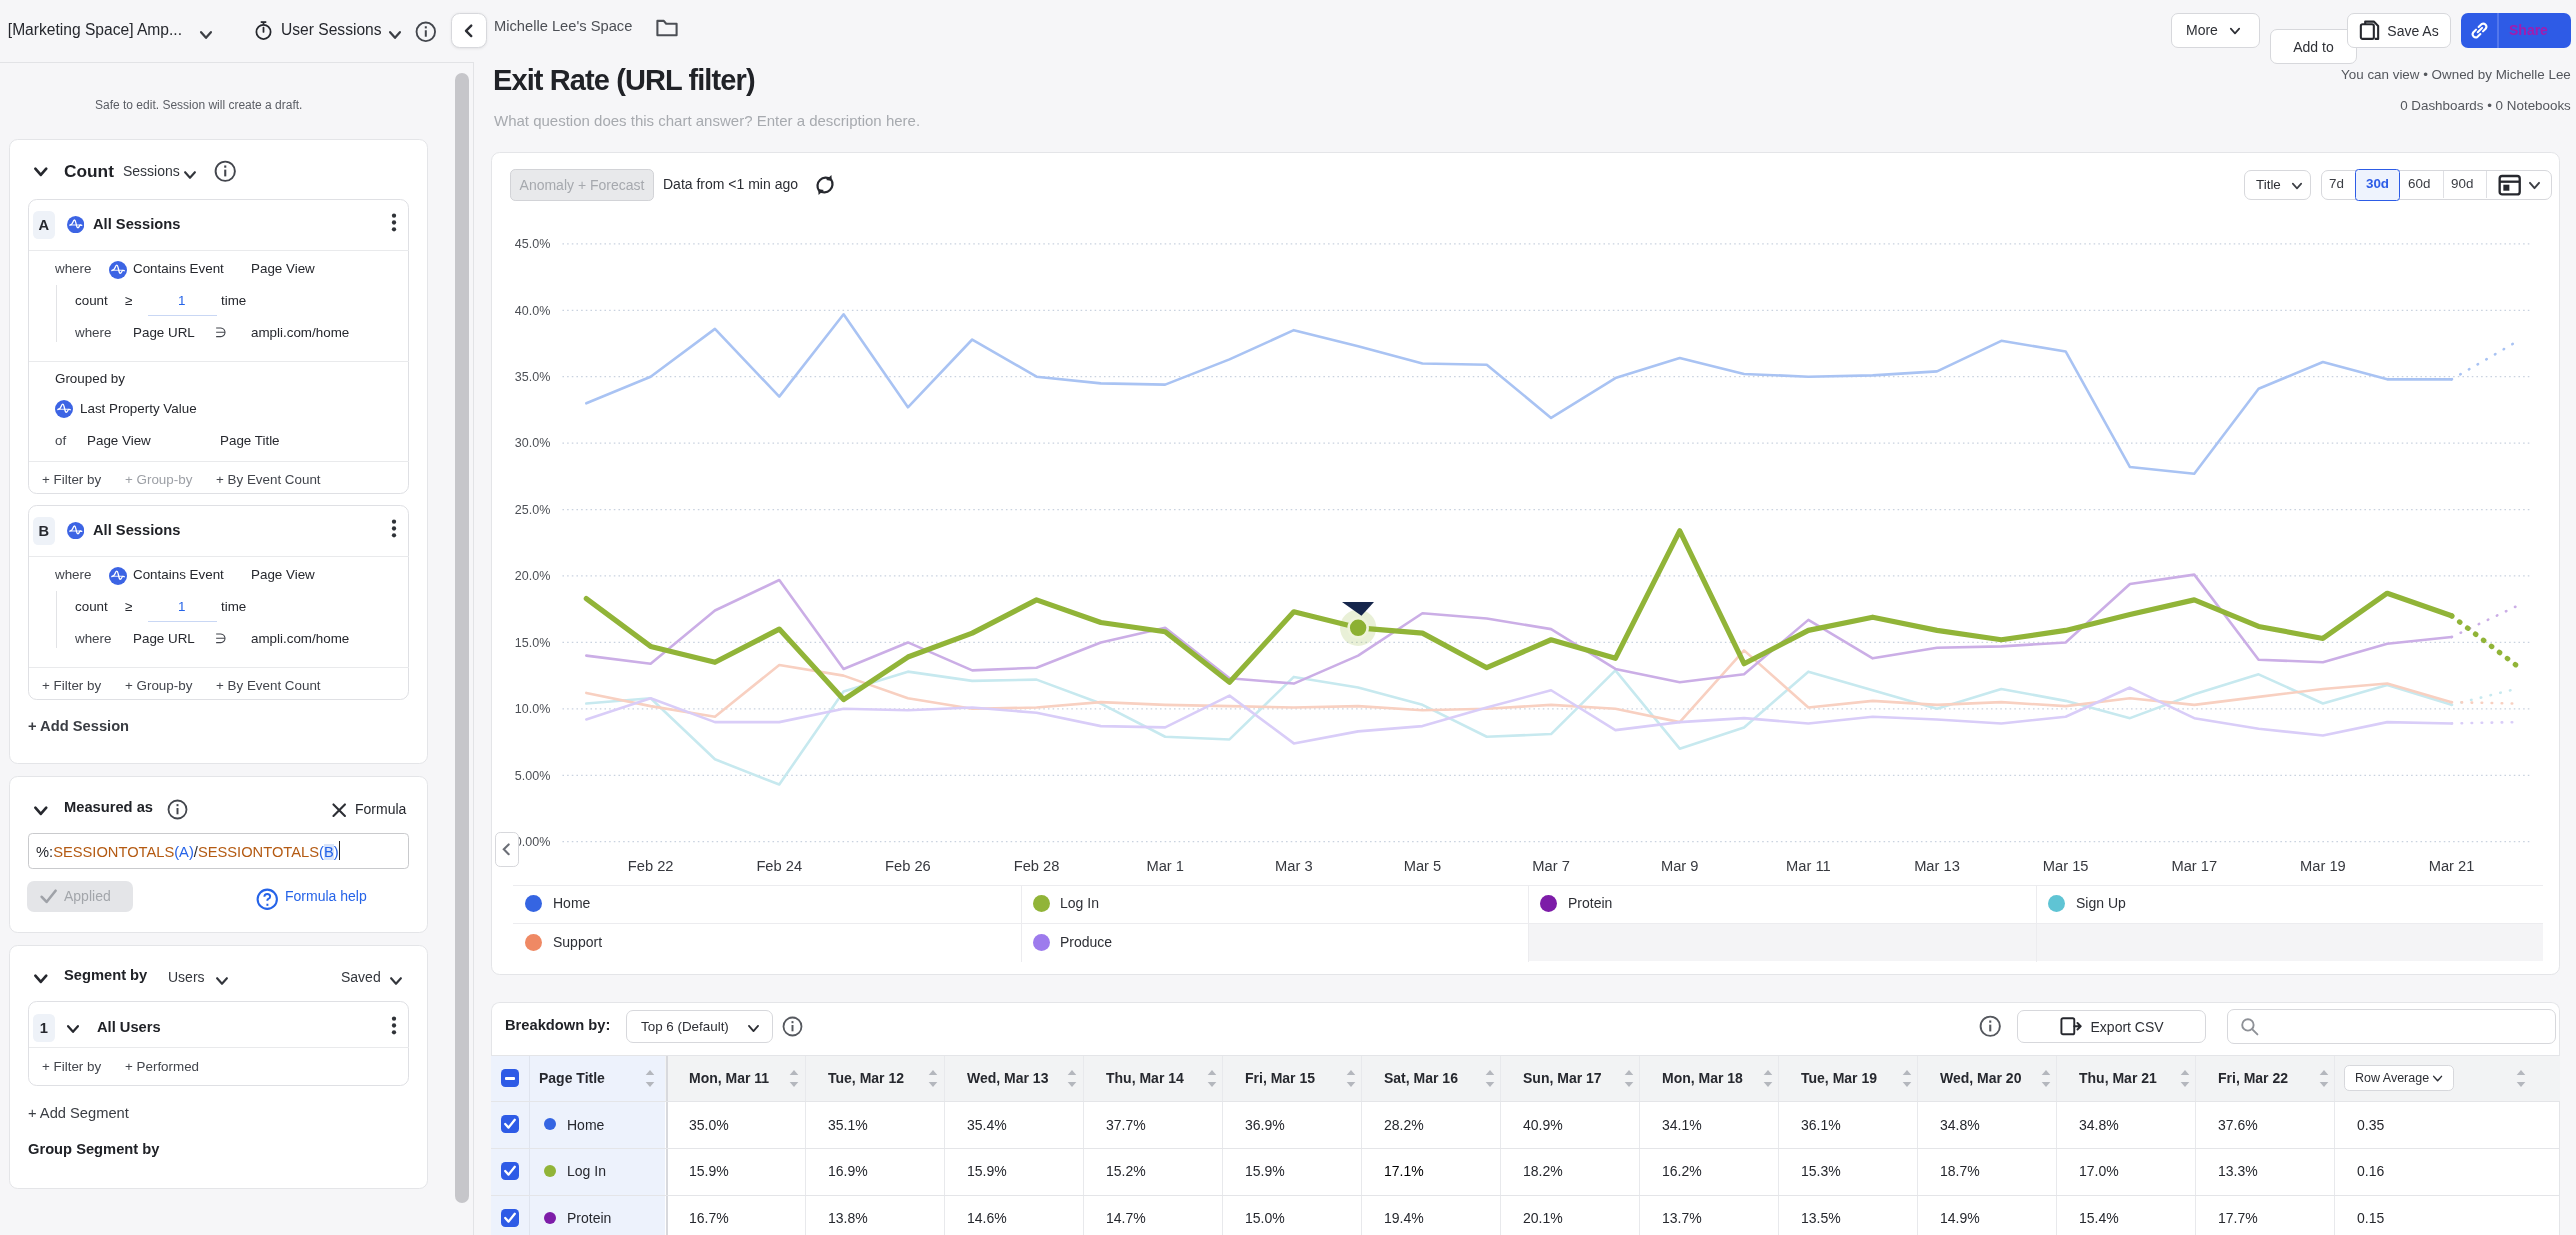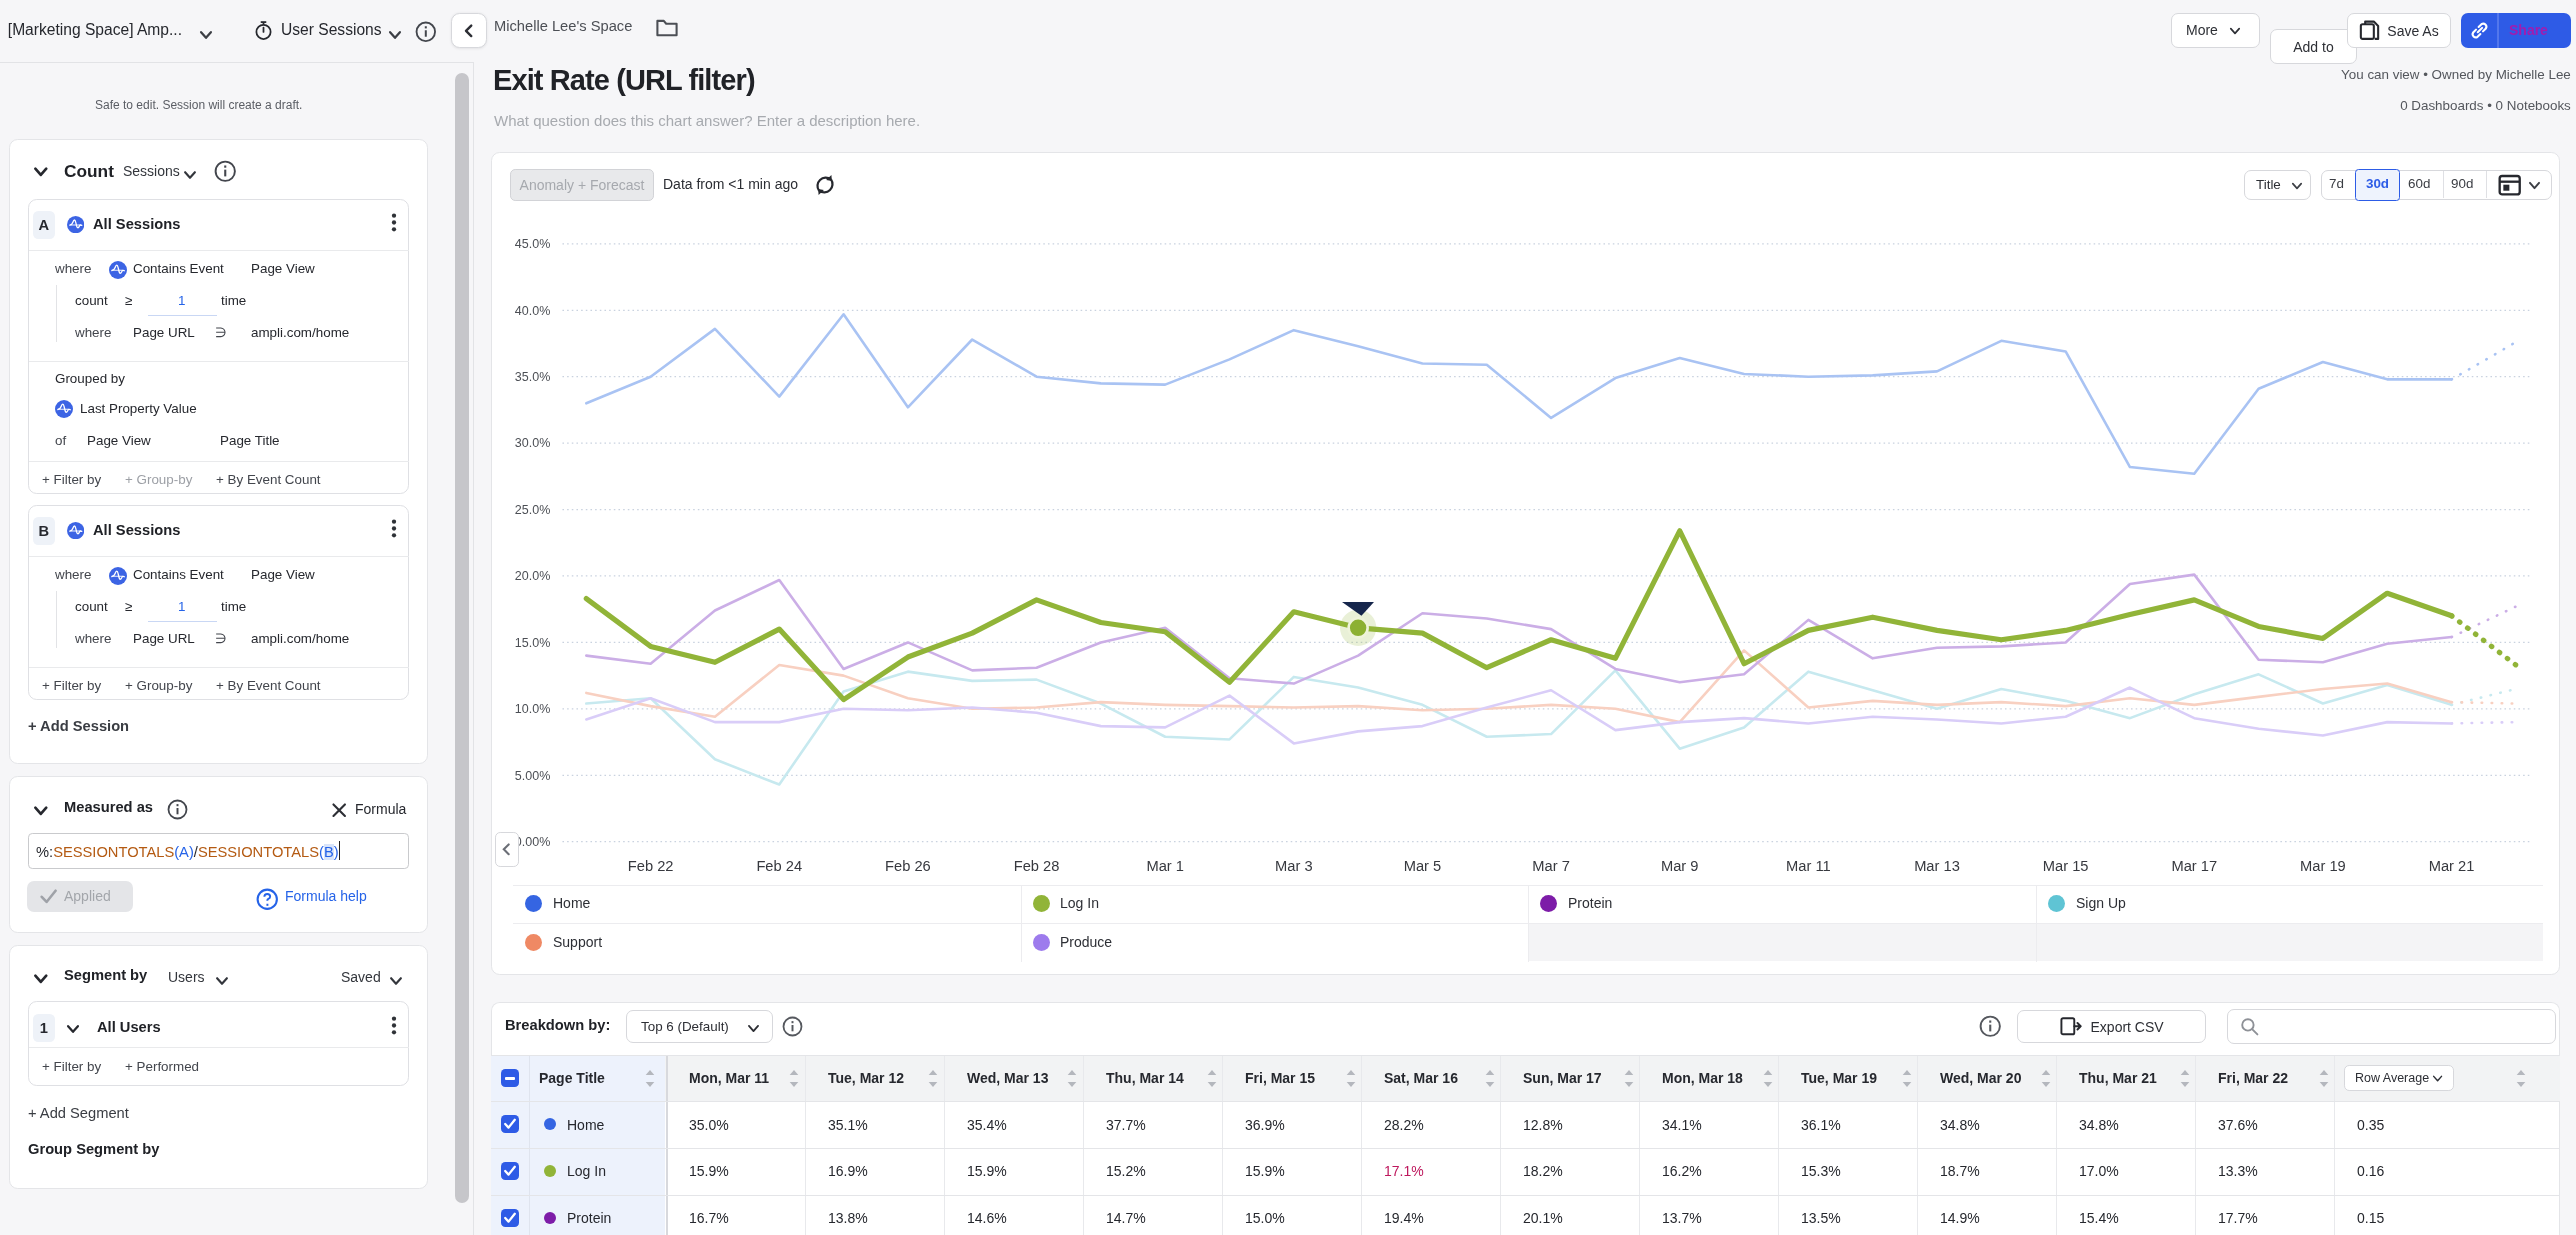--- a/index.html
+++ b/index.html
@@ -454,39 +454,39 @@
 <polyline points="1,4.5 3.8,7.5 9,1" fill="none" stroke="#fff" stroke-width="1.9" stroke-linecap="round" stroke-linejoin="round"></polyline>
     </svg>
     <div class="abs" style="left:544px;top:1118px;width:12px;height:12px;border-radius:50%;background:#3565e2"></div>
     <div class="t" style="left:567px;top:1117px;font-size:14px;color:#26282e">Home</div>
     <div class="t" style="left:689px;top:1117px;font-size:14px;color:#26282e">35.0%</div>
     <div class="t" style="left:828px;top:1117px;font-size:14px;color:#26282e">35.1%</div>
     <div class="t" style="left:967px;top:1117px;font-size:14px;color:#26282e">35.4%</div>
     <div class="t" style="left:1106px;top:1117px;font-size:14px;color:#26282e">37.7%</div>
     <div class="t" style="left:1245px;top:1117px;font-size:14px;color:#26282e">36.9%</div>
     <div class="t" style="left:1384px;top:1117px;font-size:14px;color:#26282e">28.2%</div>
-    <div class="t" style="left:1523px;top:1117px;font-size:14px;color:#26282e">12.8%</div>
+    <div class="t" style="left:1523px;top:1117px;font-size:14px;color:#26282e">40.9%</div>
     <div class="t" style="left:1662px;top:1117px;font-size:14px;color:#26282e">34.1%</div>
     <div class="t" style="left:1801px;top:1117px;font-size:14px;color:#26282e">36.1%</div>
     <div class="t" style="left:1940px;top:1117px;font-size:14px;color:#26282e">34.8%</div>
     <div class="t" style="left:2079px;top:1117px;font-size:14px;color:#26282e">34.8%</div>
     <div class="t" style="left:2218px;top:1117px;font-size:14px;color:#26282e">37.6%</div>
     <div class="t" style="left:2357px;top:1117px;font-size:14px;color:#26282e">0.35</div>
     <div class="abs" style="left:501px;top:1162px;width:18px;height:18px;background:#2e5be6;border-radius:4.3px"></div>
     <svg class="abs" style="left:504px;top:1165px" width="12" height="12" viewBox="0 0 10 9">
 <polyline points="1,4.5 3.8,7.5 9,1" fill="none" stroke="#fff" stroke-width="1.9" stroke-linecap="round" stroke-linejoin="round"></polyline>
     </svg>
     <div class="abs" style="left:544px;top:1165px;width:12px;height:12px;border-radius:50%;background:#91b438"></div>
     <div class="t" style="left:567px;top:1163px;font-size:14px;color:#26282e">Log In</div>
     <div class="t" style="left:689px;top:1163px;font-size:14px;color:#26282e">15.9%</div>
     <div class="t" style="left:828px;top:1163px;font-size:14px;color:#26282e">16.9%</div>
     <div class="t" style="left:967px;top:1163px;font-size:14px;color:#26282e">15.9%</div>
     <div class="t" style="left:1106px;top:1163px;font-size:14px;color:#26282e">15.2%</div>
     <div class="t" style="left:1245px;top:1163px;font-size:14px;color:#26282e">15.9%</div>
-    <div class="t" style="left:1384px;top:1163px;font-size:14px;color:#be185d">17.1%</div>
+    <div class="t" style="left:1384px;top:1163px;font-size:14px;color:#000000">17.1%</div>
     <div class="t" style="left:1523px;top:1163px;font-size:14px;color:#26282e">18.2%</div>
     <div class="t" style="left:1662px;top:1163px;font-size:14px;color:#26282e">16.2%</div>
     <div class="t" style="left:1801px;top:1163px;font-size:14px;color:#26282e">15.3%</div>
     <div class="t" style="left:1940px;top:1163px;font-size:14px;color:#26282e">18.7%</div>
     <div class="t" style="left:2079px;top:1163px;font-size:14px;color:#26282e">17.0%</div>
     <div class="t" style="left:2218px;top:1163px;font-size:14px;color:#26282e">13.3%</div>
     <div class="t" style="left:2357px;top:1163px;font-size:14px;color:#26282e">0.16</div>
     <div class="abs" style="left:501px;top:1209px;width:18px;height:18px;background:#2e5be6;border-radius:4.3px"></div>
     <svg class="abs" style="left:504px;top:1212px" width="12" height="12" viewBox="0 0 10 9">
 <polyline points="1,4.5 3.8,7.5 9,1" fill="none" stroke="#fff" stroke-width="1.9" stroke-linecap="round" stroke-linejoin="round"></polyline>

